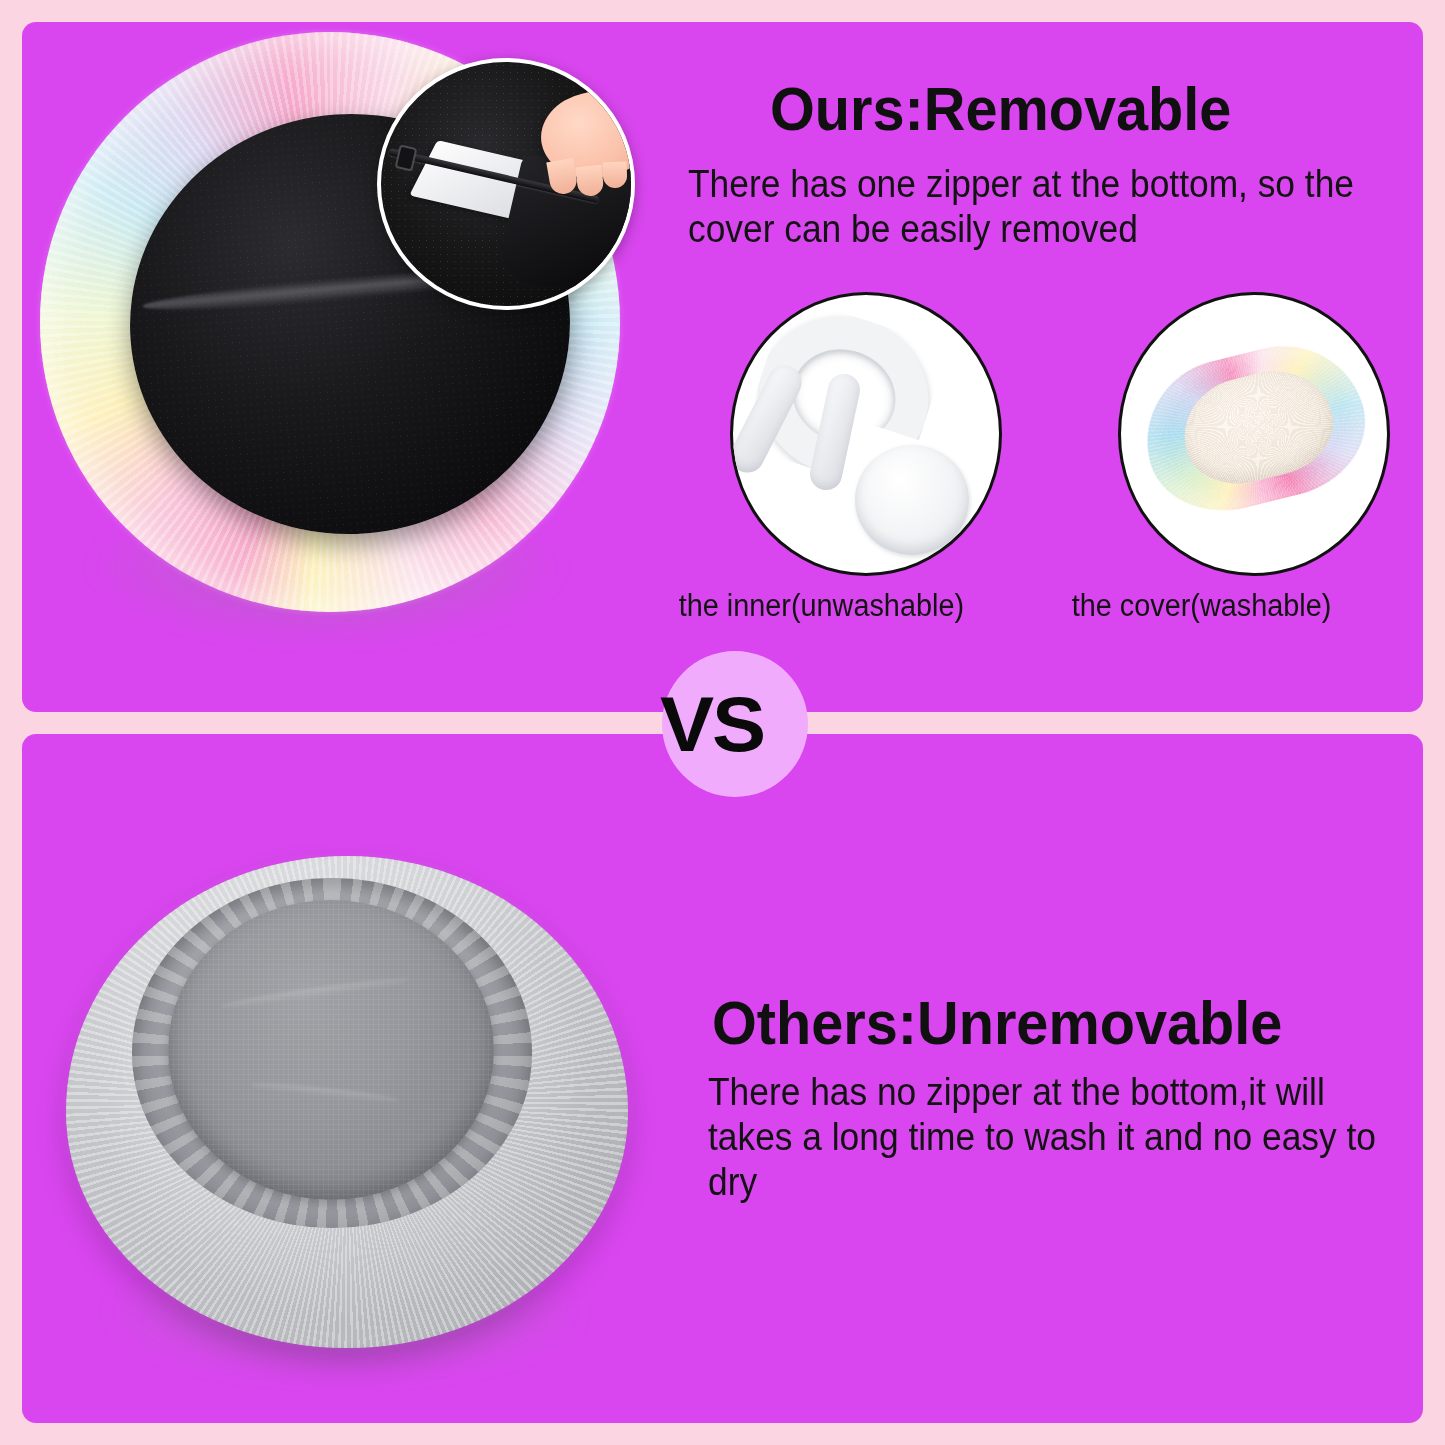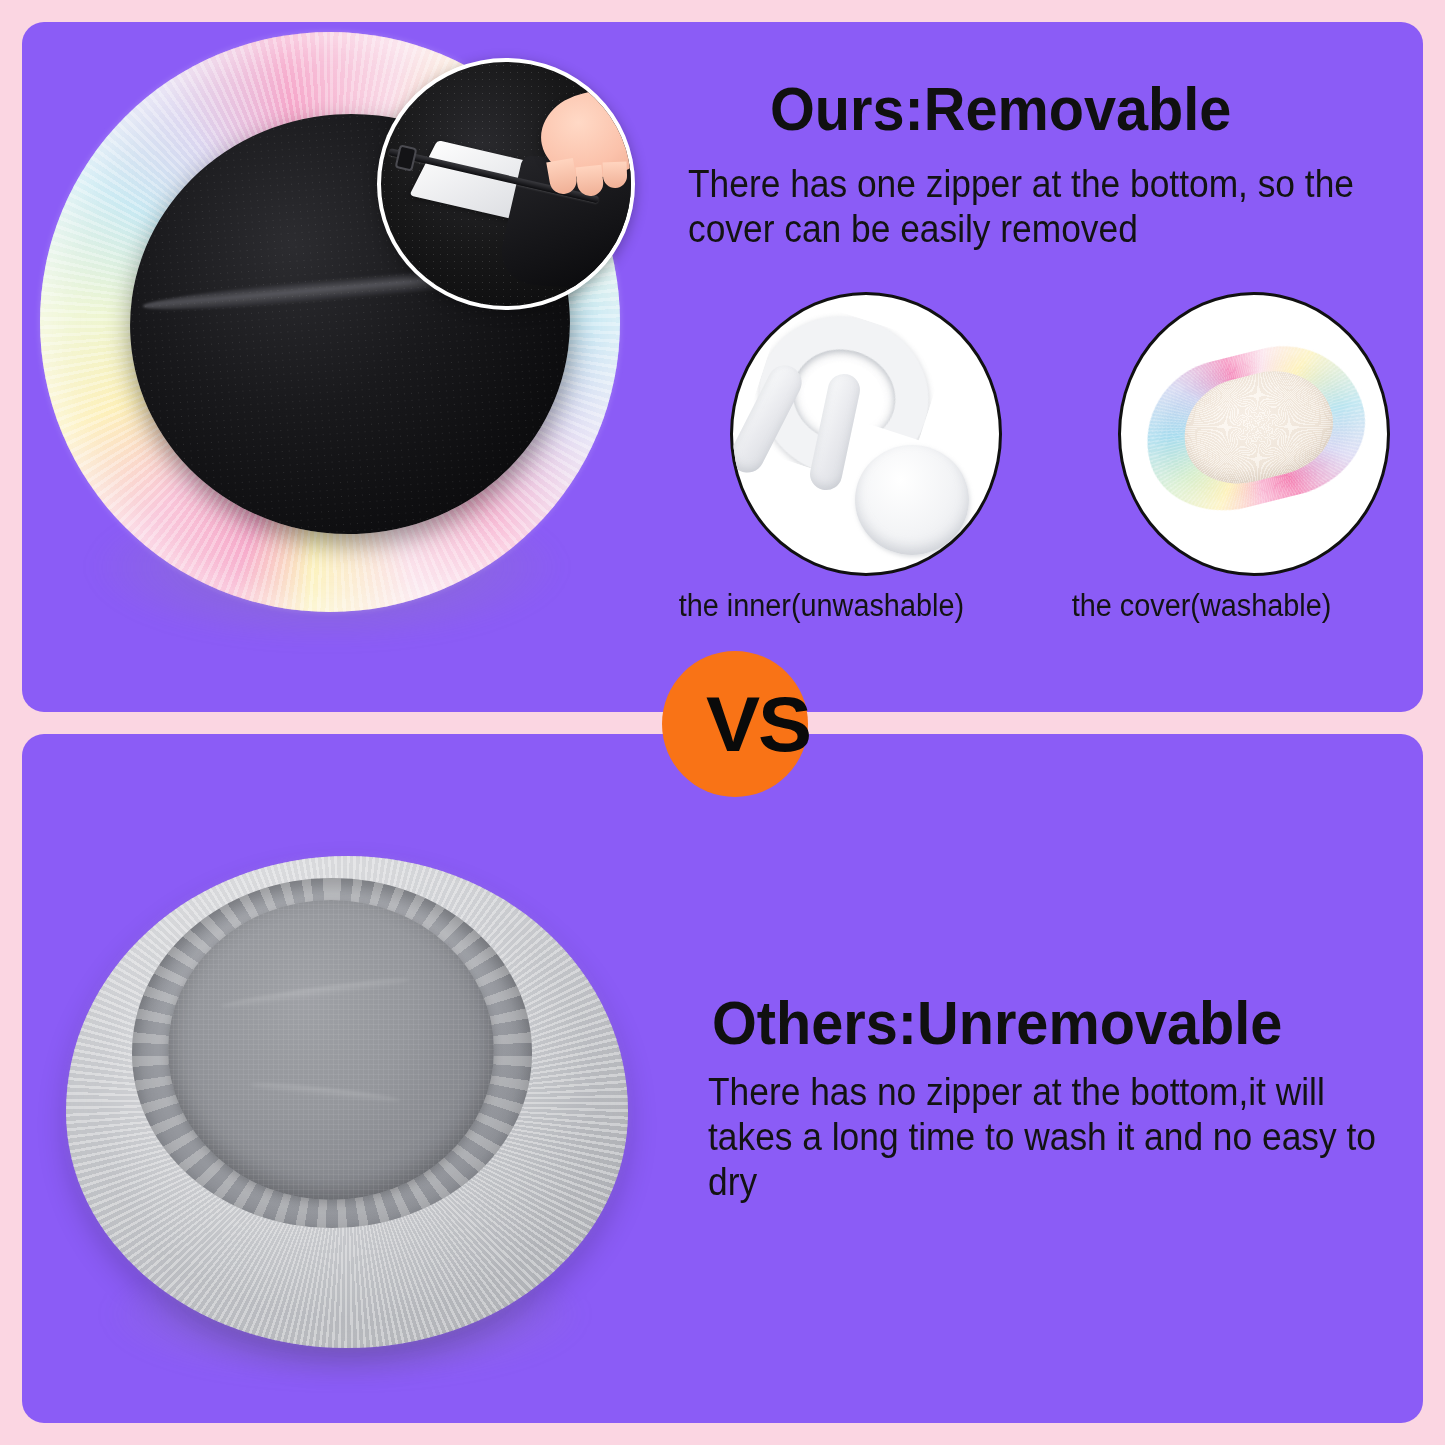--- a/index.html
+++ b/index.html
@@ -13,22 +13,22 @@
     font-family: "Liberation Sans", sans-serif;
     overflow: hidden;
     position: relative;
   }
 
   
   .panel {
     position: absolute;
     left: 22px;
     width: 1401px;
-    background: #8b5cf6;
-    border-radius: 22px;
+    background: #d946ef;
+    border-radius: 14px;
     overflow: hidden;
   }
   #panel-top    { top: 22px;  height: 690px; }
   #panel-bottom { top: 734px; height: 689px; }
 
   
   #divider-band {
     position: absolute;
     left: 0; right: 0;
     top: 712px;
@@ -36,25 +36,25 @@
     background: #fbd6e2;
     z-index: 5;
   }
   #vs-badge {
     position: absolute;
     left: 662px;
     top: 651px;
     width: 146px;
     height: 146px;
     border-radius: 50%;
-    background: #f97316;
+    background: #f0abfc;
     z-index: 6;
     display: flex;
     align-items: center;
-    justify-content: flex-end;
+    justify-content: flex-start;
   }
   #vs-badge .vs-text {
     font-family: "Liberation Sans", sans-serif;
     font-weight: bold;
     font-size: 78px;
     color: #0a0a0a;
     letter-spacing: -2px;
     line-height: 1;
     transform: scaleX(1.04);
   }

